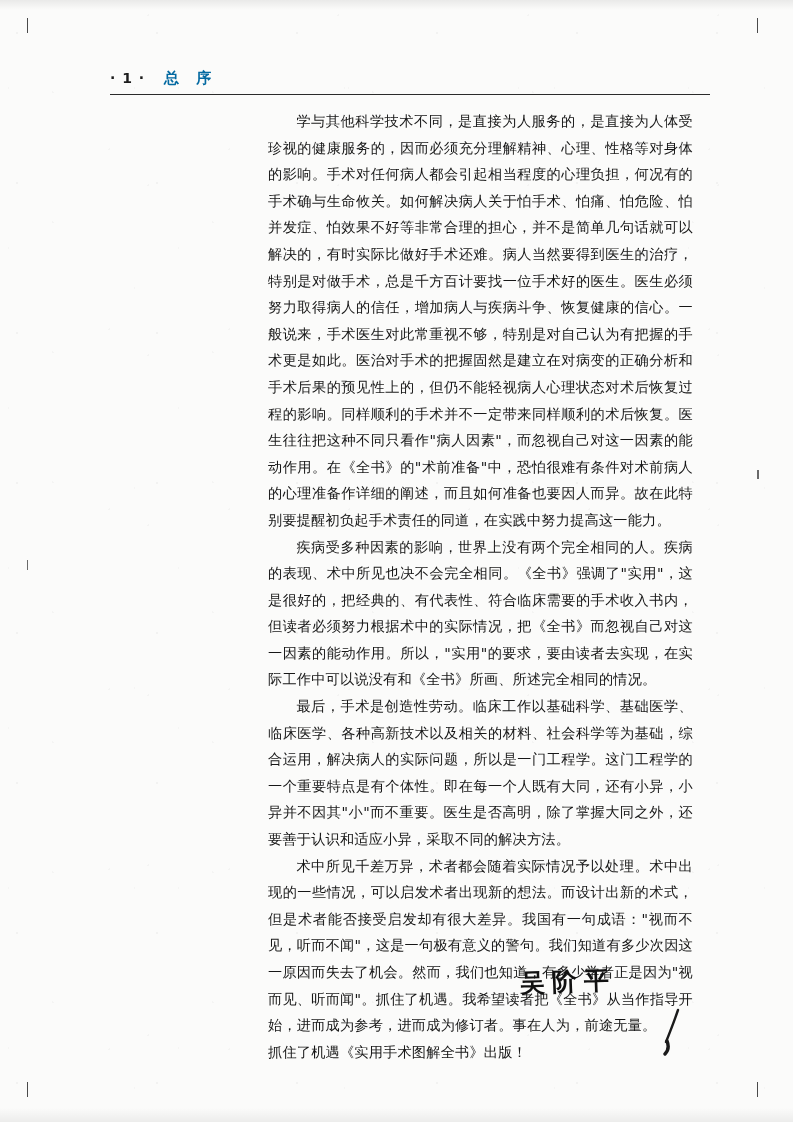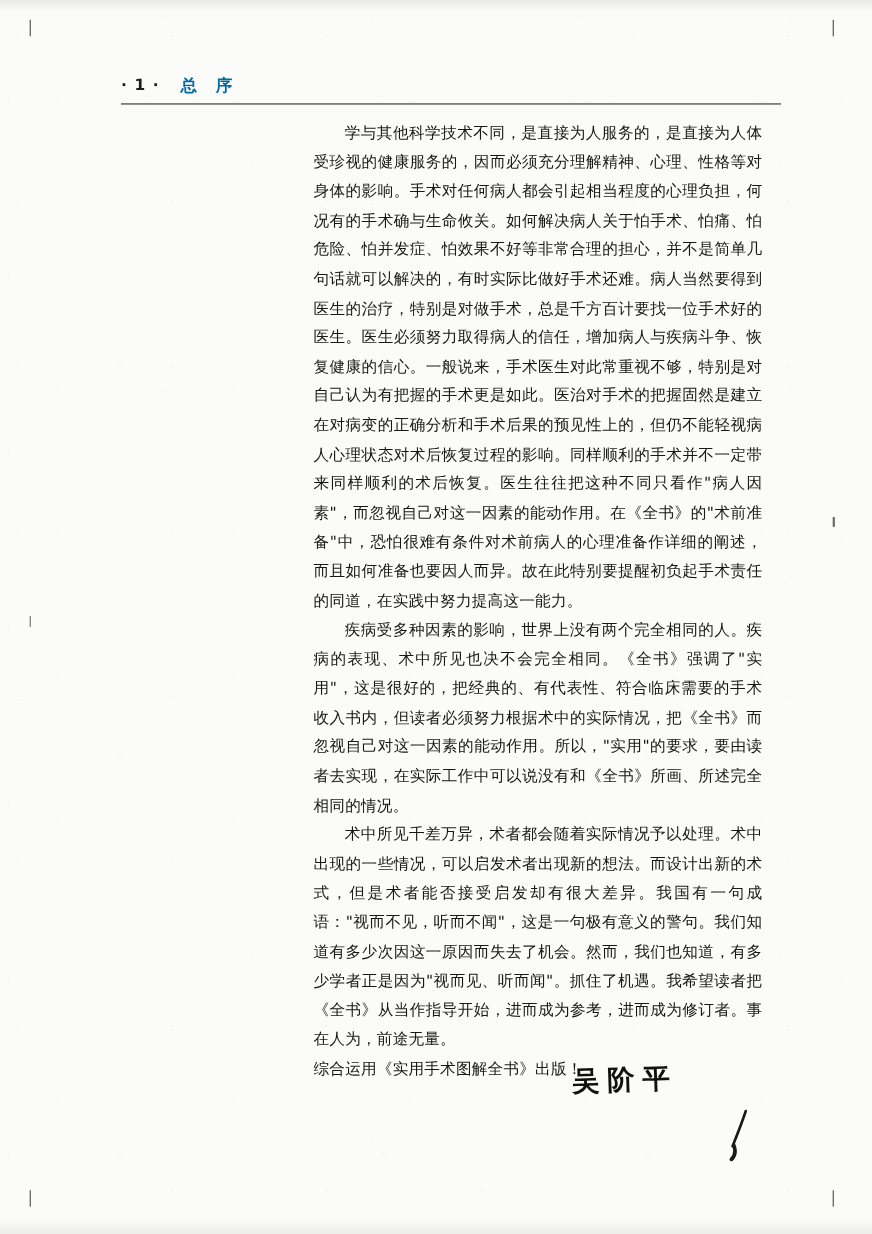--- a/index.html
+++ b/index.html
@@ -112,21 +112,21 @@
     top: 108px;
     width: 425px;
   }
   .para {
     font-family: "DejaVu Sans", sans-serif;
     font-size: 14.2px;
     line-height: 26.6px;
     color: #171717;
     text-align: justify;
     text-justify: inter-character;
-    margin: 0 0 0 17px;
+    margin: 0 0 0 0;
     letter-spacing: 0.2px;
     text-indent: 2em;
     font-weight: 500;
   }
   .para.noindent { text-indent: 0; }
 
   
   .signature {
     position: absolute;
     left: 520px;
@@ -167,22 +167,23 @@
 
   <div class="header">
     <div class="folio">· 1 ·</div>
     <div class="running-head">总 序</div>
     <div class="header-line"></div>
   </div>
 
   <div class="body-block">
     <p class="para">学与其他科学技术不同，是直接为人服务的，是直接为人体受珍视的健康服务的，因而必须充分理解精神、心理、性格等对身体的影响。手术对任何病人都会引起相当程度的心理负担，何况有的手术确与生命攸关。如何解决病人关于怕手术、怕痛、怕危险、怕并发症、怕效果不好等非常合理的担心，并不是简单几句话就可以解决的，有时实际比做好手术还难。病人当然要得到医生的治疗，特别是对做手术，总是千方百计要找一位手术好的医生。医生必须努力取得病人的信任，增加病人与疾病斗争、恢复健康的信心。一般说来，手术医生对此常重视不够，特别是对自己认为有把握的手术更是如此。医治对手术的把握固然是建立在对病变的正确分析和手术后果的预见性上的，但仍不能轻视病人心理状态对术后恢复过程的影响。同样顺利的手术并不一定带来同样顺利的术后恢复。医生往往把这种不同只看作"病人因素"，而忽视自己对这一因素的能动作用。在《全书》的"术前准备"中，恐怕很难有条件对术前病人的心理准备作详细的阐述，而且如何准备也要因人而异。故在此特别要提醒初负起手术责任的同道，在实践中努力提高这一能力。</p>
     <p class="para">疾病受多种因素的影响，世界上没有两个完全相同的人。疾病的表现、术中所见也决不会完全相同。《全书》强调了"实用"，这是很好的，把经典的、有代表性、符合临床需要的手术收入书内，但读者必须努力根据术中的实际情况，把《全书》而忽视自己对这一因素的能动作用。所以，"实用"的要求，要由读者去实现，在实际工作中可以说没有和《全书》所画、所述完全相同的情况。</p>
+    <p class="para">最后，手术是创造性劳动。临床工作以基础科学、基础医学、临床医学、各种高新技术以及相关的材料、社会科学等为基础，综合运用，解决病人的实际问题，所以是一门工程学。这门工程学的一个重要特点是有个体性。即在每一个人既有大同，还有小异，小异并不因其"小"而不重要。医生是否高明，除了掌握大同之外，还要善于认识和适应小异，采取不同的解决方法。</p>
     <p class="para">术中所见千差万异，术者都会随着实际情况予以处理。术中出现的一些情况，可以启发术者出现新的想法。而设计出新的术式，但是术者能否接受启发却有很大差异。我国有一句成语："视而不见，听而不闻"，这是一句极有意义的警句。我们知道有多少次因这一原因而失去了机会。然而，我们也知道，有多少学者正是因为"视而见、听而闻"。抓住了机遇。我希望读者把《全书》从当作指导开始，进而成为参考，进而成为修订者。事在人为，前途无量。</p>
-    <p class="para noindent">综合运用《实用手术图解全书》出版！</p>
+    <p class="para noindent">抓住了机遇《实用手术图解全书》出版！</p>
   </div>
 
   <div class="signature">吴阶平</div>
 
   <div class="ink-stroke">
     <svg width="26" height="48" viewBox="0 0 26 48">
       <path d="M18 2 C 14 14, 10 24, 6 34" stroke="#1a1a1a" stroke-width="2.4" fill="none" stroke-linecap="round"></path>
       <path d="M7 33 C 9 38, 8 43, 5 46" stroke="#1a1a1a" stroke-width="3.4" fill="none" stroke-linecap="round"></path>
     </svg>
   </div>

